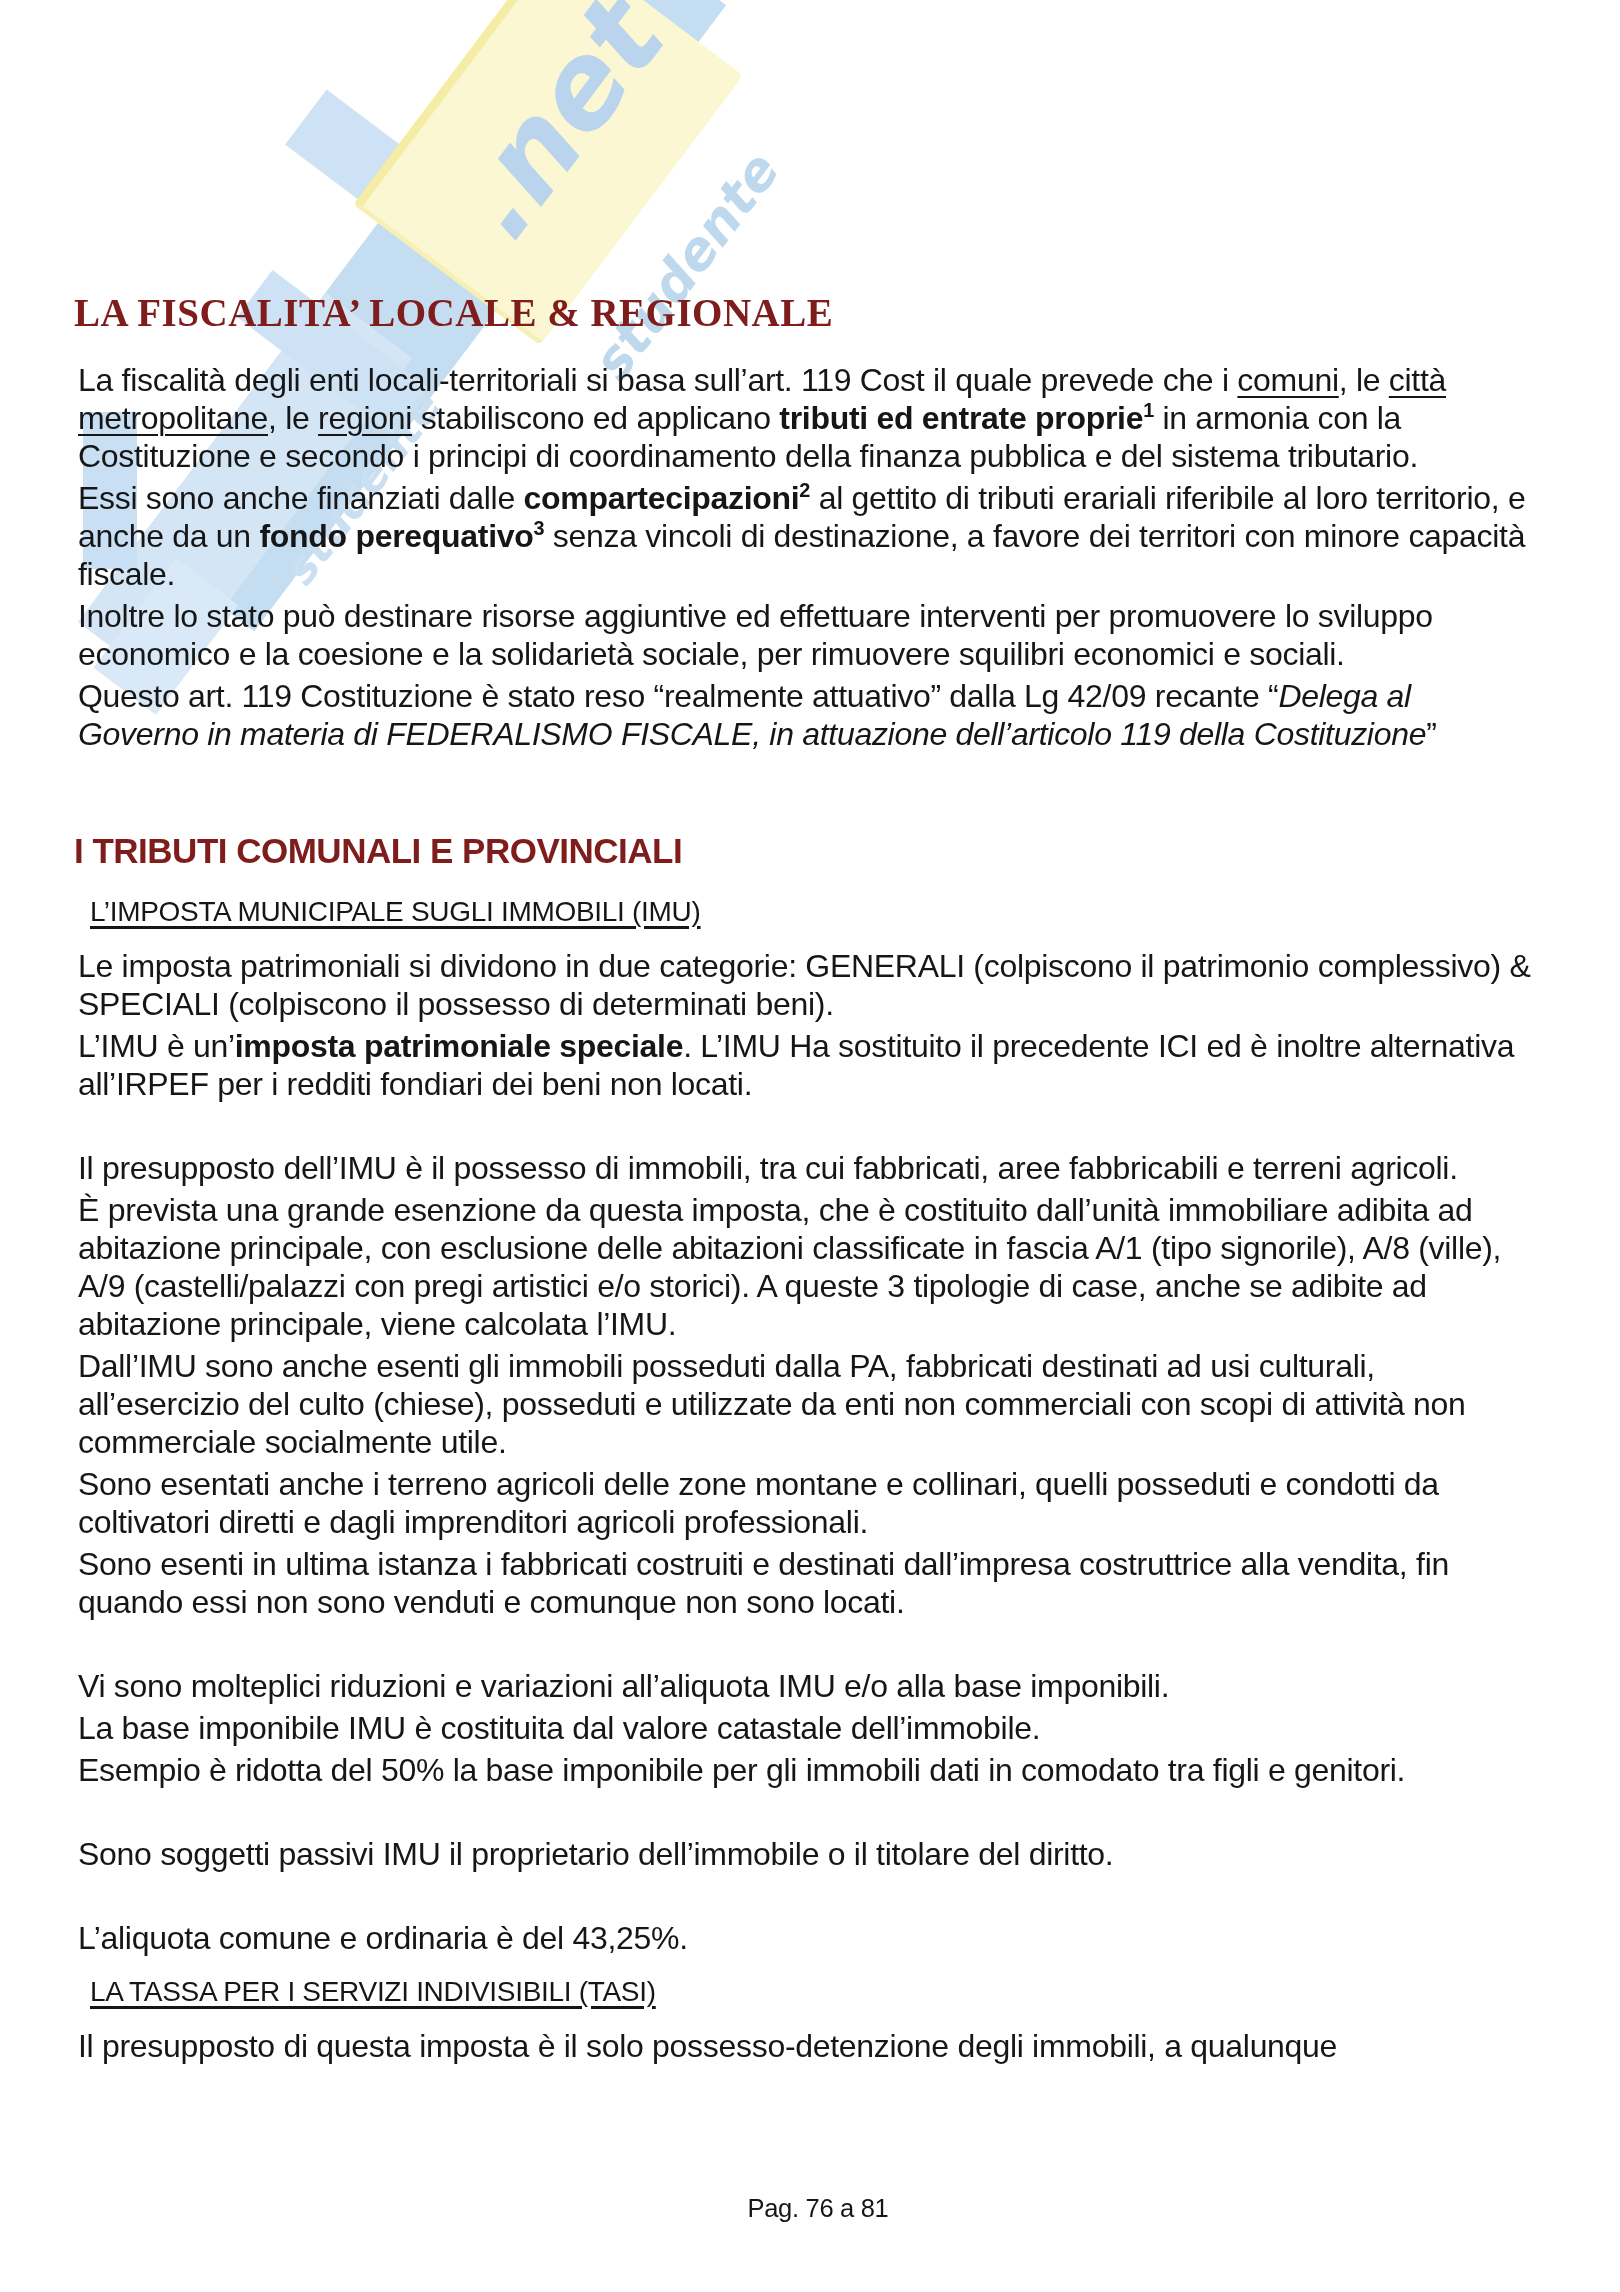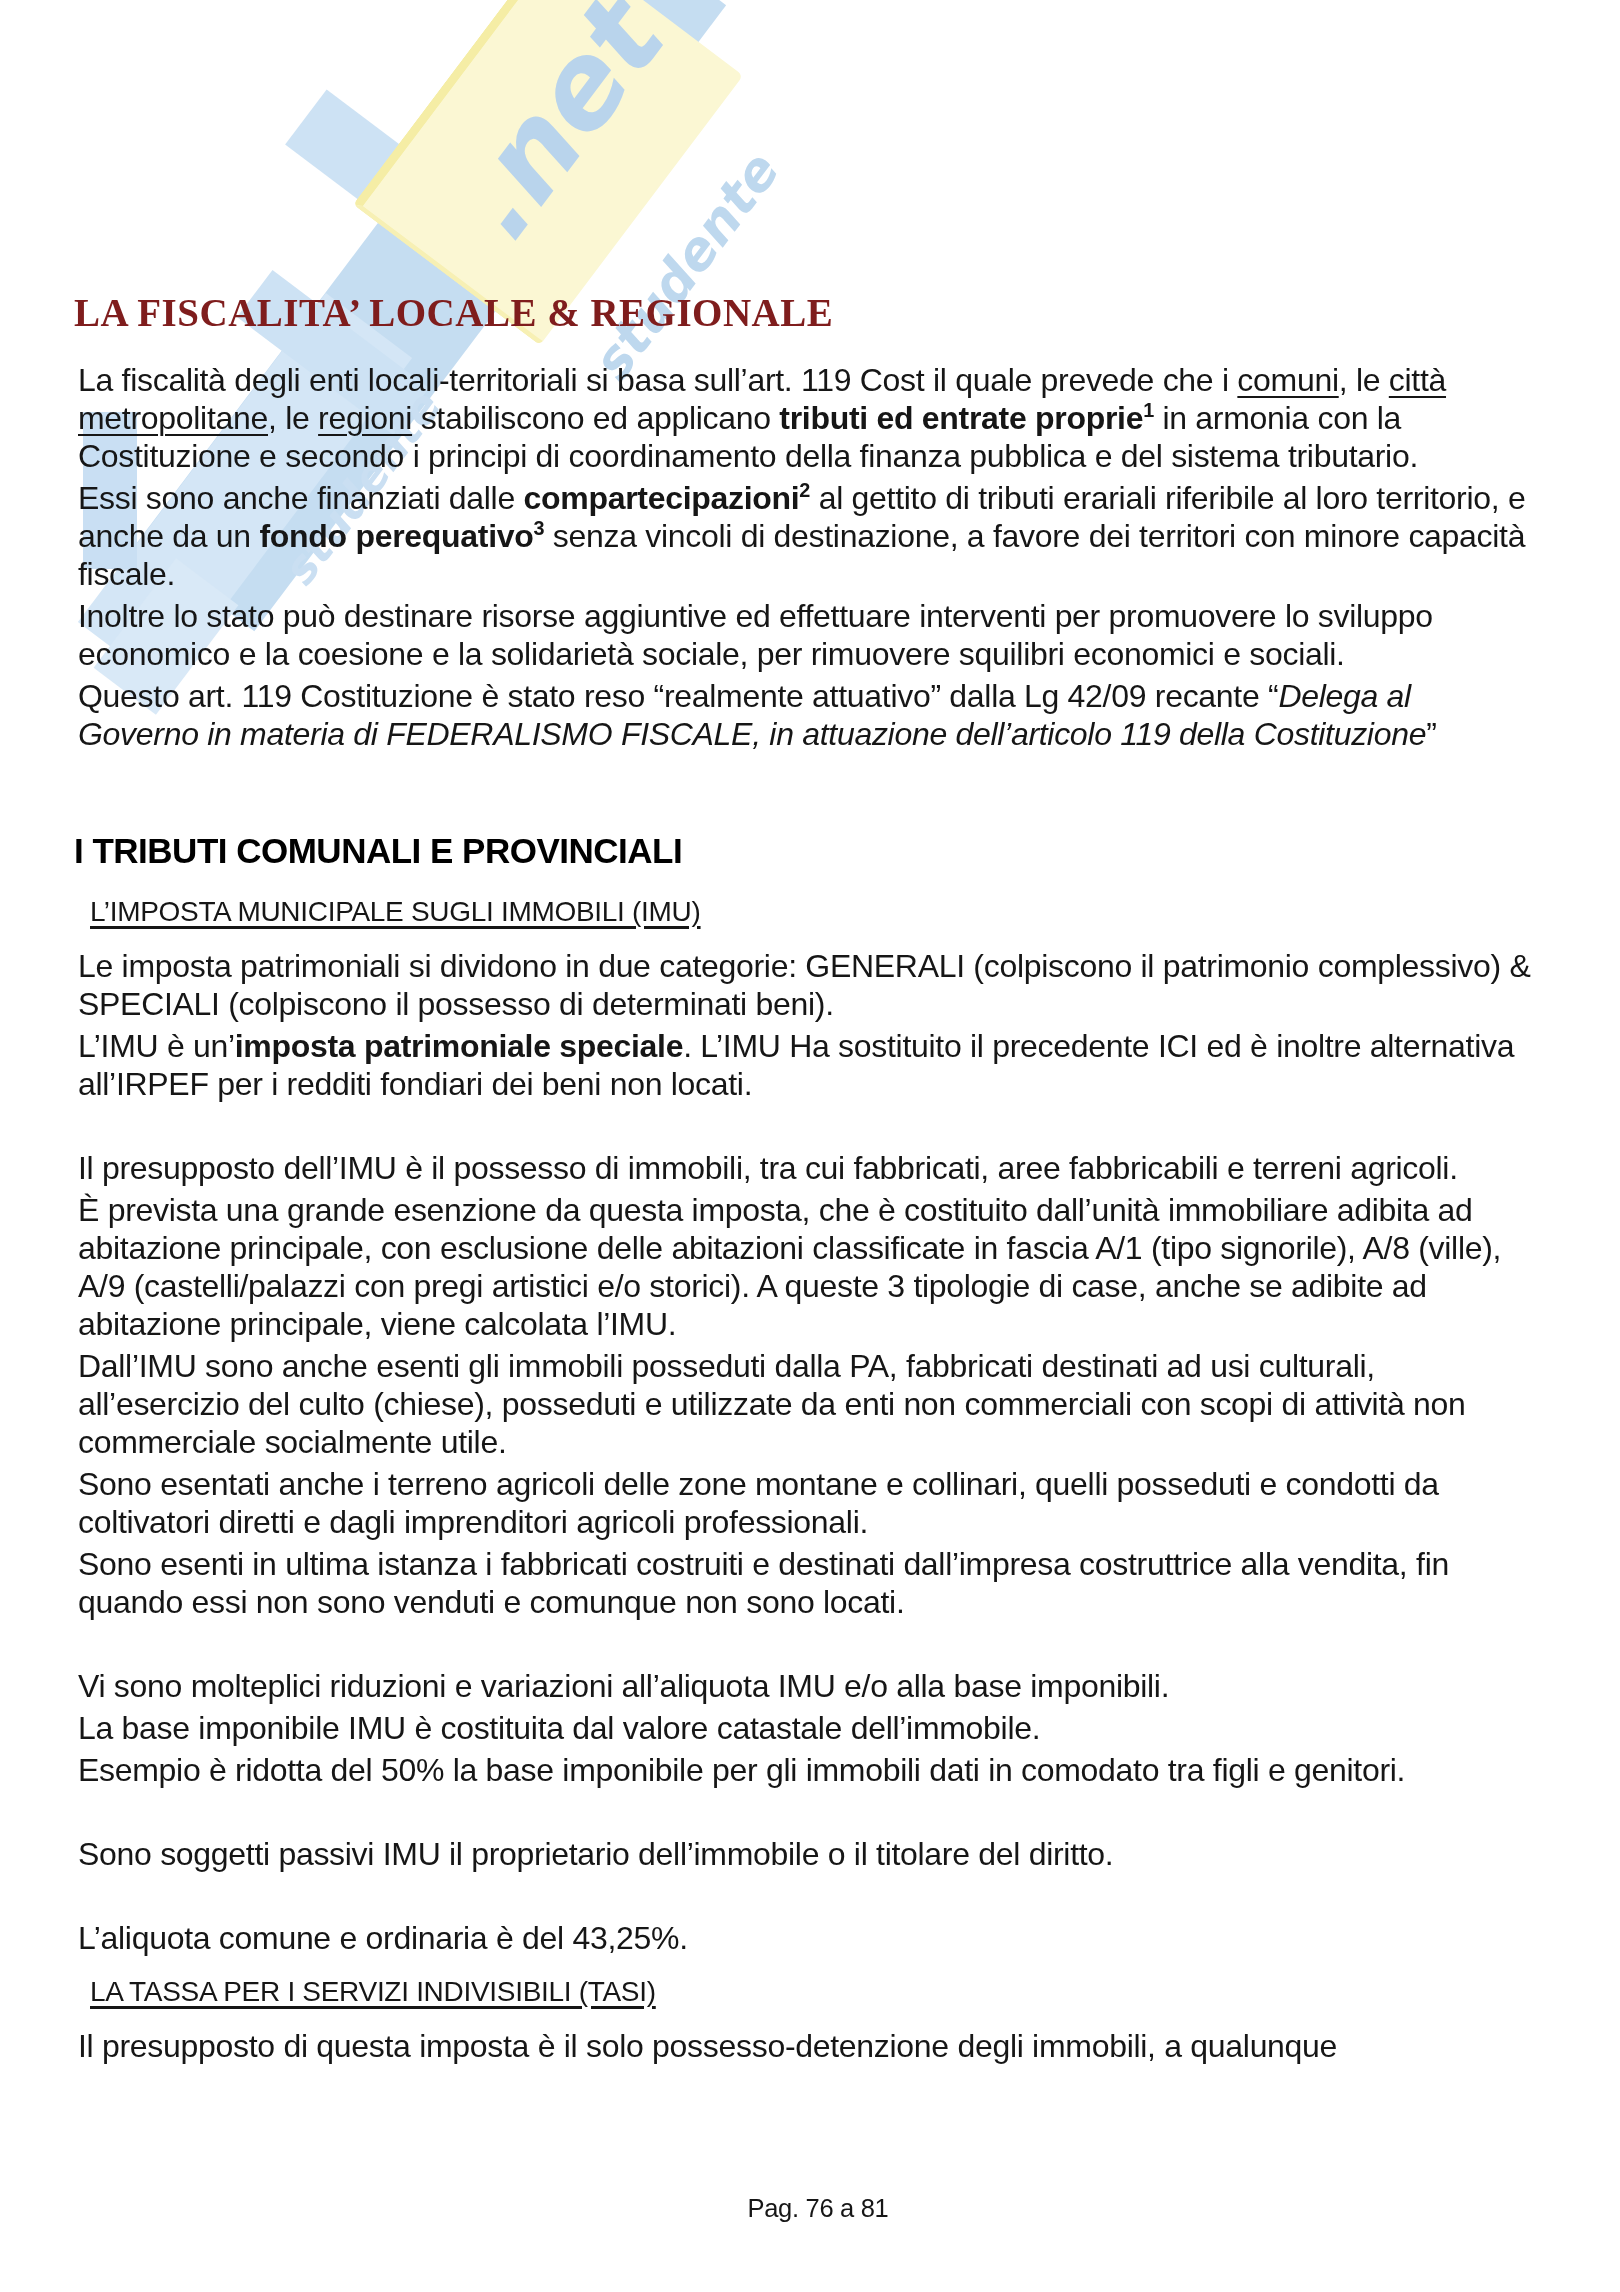--- a/index.html
+++ b/index.html
@@ -39,21 +39,21 @@
   .doc {
     position: absolute; z-index: 1;
     left: 74px; right: 76px; top: 0;
   }
   .doc h1 {
     font-family: "Liberation Serif", serif;
     font-size: 39px; line-height: 45px; font-weight: bold; color: #7f1d1d;
     margin: 290px 0 25.5px 0; letter-spacing: 0.5px;
   }
   .doc h2 {
-    font-size: 35px; line-height: 43px; font-weight: bold; color: #000000;
+    font-size: 35px; line-height: 43px; font-weight: bold; color: #7f1d1d;
     margin: 76px 0 21.6px 0; letter-spacing: -0.5px;
   }
   .doc h3 {
     font-size: 28px; line-height: 38px; font-weight: normal;
     text-decoration: underline; text-decoration-thickness: 2.5px; text-underline-offset: 4.9px;
     margin: 16px; letter-spacing: -0.3px;
   }
   .doc p {
     font-size: 32px; line-height: 38px; margin: 4px; letter-spacing: -0.3px;
   }

